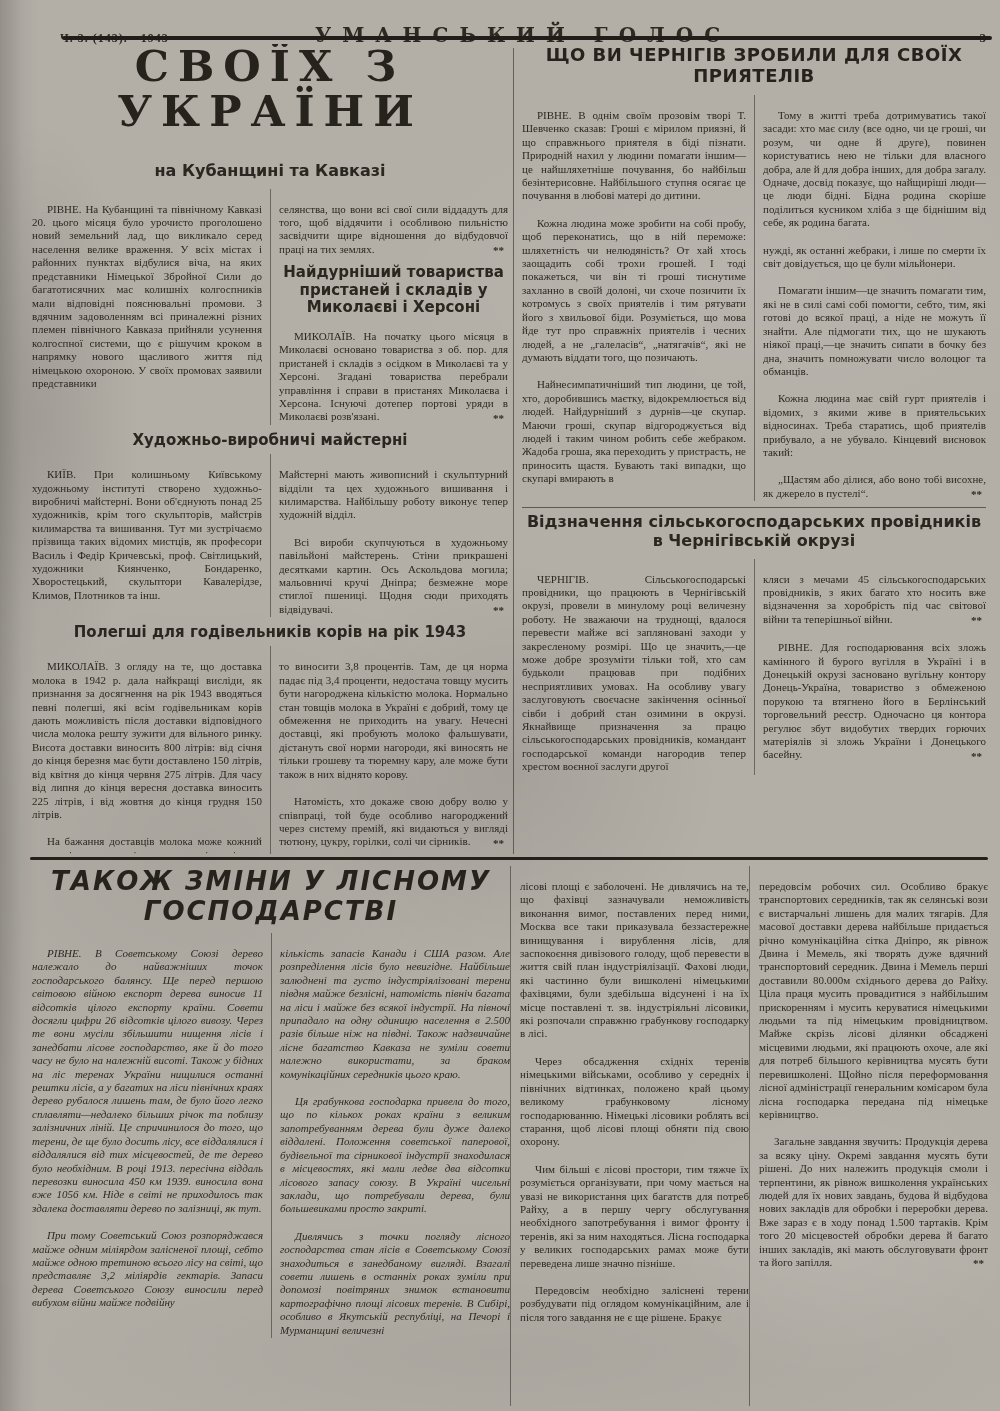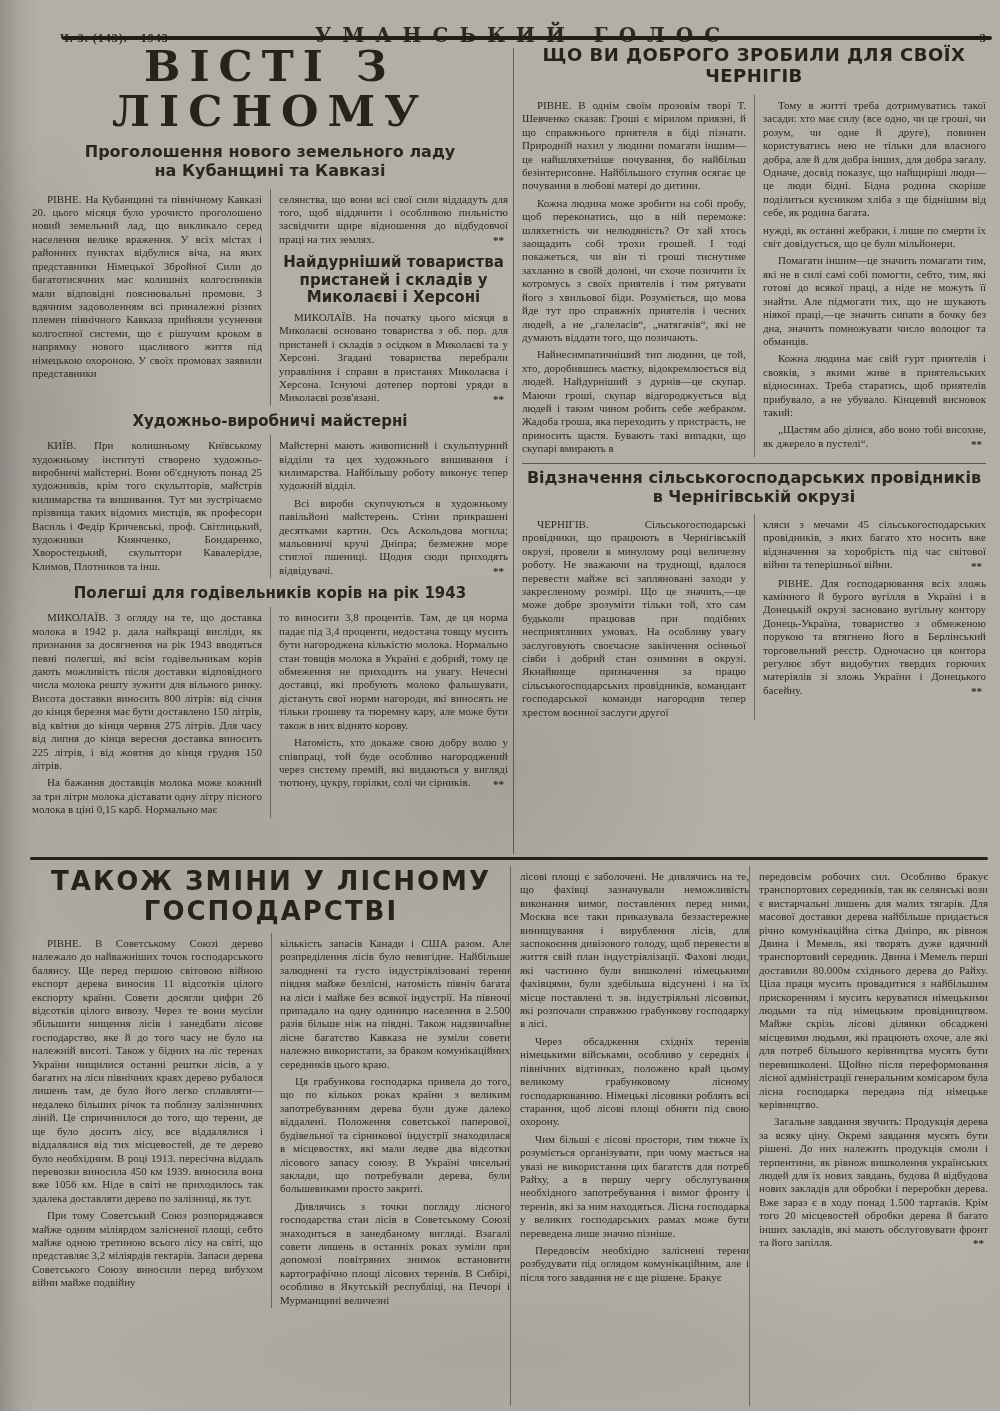--- a/index.html
+++ b/index.html
@@ -24,25 +24,25 @@
   .big-headline{margin:0 0 8px;text-align:center;font-size:43px;font-weight:bold;letter-spacing:9px;line-height:1.05;font-family:"DejaVu Serif",serif;color:#26231d;}
   .subhead,.article-head{font-family:"DejaVu Sans","Liberation Sans",sans-serif;font-weight:bold;text-align:center;color:#2a2720;}
   .subhead{font-size:16px;line-height:1.2;margin:2px 0 8px;}
   .article-head{font-size:15px;line-height:1.15;margin:7px 0 5px;}
   .right-headline{margin:0 0 9px;text-align:center;font-family:"DejaVu Sans","Liberation Sans",sans-serif;font-weight:bold;font-size:18px;letter-spacing:.5px;color:#26231d;}
   .bottom-headline{margin:0 0 7px;text-align:center;font-family:"DejaVu Sans","Liberation Sans",sans-serif;font-weight:bold;font-size:26px;letter-spacing:2px;color:#26231d;}
   .cols{display:flex;}
   .col{width:50%;box-sizing:border-box;padding:0 0 0 8px;}
   .col:first-child{padding-left:0;padding-right:8px;}
   .col+.col{border-left:1px solid rgba(35,31,25,.5);}
-  .body{font-size:11px;line-height:13.4px;text-align:justify;margin:4px 0 1px;text-indent:15px;}
+  .body{font-size:11px;line-height:13.4px;text-align:justify;margin:14px 0 1px;text-indent:15px;}
   .cont{text-indent:0;}
   .endmark{text-align:right;font-size:11px;font-weight:bold;margin:-13px 4px 0 0;line-height:13px;}
   .sec-rule{border:0;border-top:1px solid rgba(35,31,25,.6);margin:6px 0 4px;}
-  .b-left{width:50%;box-sizing:border-box;}
+  .b-left{width:50%;box-sizing:border-box;font-style:italic;}
   .b-col{width:25%;box-sizing:border-box;padding-left:9px;border-left:1px solid rgba(35,31,25,.5);font-family:Liberation Serif, serif;}
   .stain{position:absolute;pointer-events:none;}
   .s1{left:300px;top:560px;width:420px;height:420px;background:radial-gradient(closest-side,rgba(0,0,0,.08),rgba(0,0,0,0));}
   .s2{left:-60px;top:120px;width:200px;height:600px;background:radial-gradient(closest-side,rgba(0,0,0,.10),rgba(0,0,0,0));}
   .s3{left:640px;top:1080px;width:380px;height:300px;background:radial-gradient(closest-side,rgba(255,255,255,.08),rgba(0,0,0,0));}
 </style>
 </head>
 <body>
 
 <div class="page">
@@ -53,23 +53,23 @@
   <header class="masthead-row">
     <span class="issue">Ч. 3. (143).—1943</span>
     <h1 class="masthead">УМАНСЬКИЙ ГОЛОС</h1>
     <span class="pagenum">3</span>
   </header>
   <div class="rule-top"></div>
   <div class="v-divider"></div>
   <div class="rule-mid"></div>
 
   <section class="top-left">
-    <h2 class="big-headline">ВІСТІ З ЛІСНОМУ</h2>
+    <h2 class="big-headline">СВОЇХ З УКРАЇНИ</h2>
     <h3 class="subhead">
-      <span>Проголошення нового земельного ладу</span><br>
+      <br>
       <span>на Кубанщині та Кавказі</span>
     </h3>
     <div class="cols">
       <div class="col">
         <p class="body">РІВНЕ. На Кубанщині та північному Кавказі 20. цього місяця було урочисто проголошено новий земельний лад, що викликало серед населення велике враження. У всіх містах і районних пунктах відбулися віча, на яких представники Німецької Збройної Сили до багатотисячних мас колишніх колгоспників мали відповідні пояснювальні промови. З вдячним задоволенням всі приналежні різних племен північного Кавказа прийняли усунення колгоспної системи, що є рішучим кроком в напрямку нового щасливого життя під німецькою охороною. У своїх промовах заявили представники</p>
       </div>
       <div class="col">
         <p class="body cont">селянства, що вони всі свої сили віддадуть для того, щоб віддячити і особливою пильністю засвідчити щире відношення до відбудовчої праці на тих землях.</p>
         <div class="endmark">**</div>
         <h4 class="article-head">Найдурніший товариства пристаней і складів у Миколаєві і Херсоні</h4>
@@ -96,32 +96,32 @@
       </div>
       <div class="col">
         <p class="body cont">то виносити 3,8 процентів. Там, де ця норма падає під 3,4 проценти, недостача товщу мусить бути нагороджена кількістю молока. Нормально стан товщів молока в Україні є добрий, тому це обмеження не приходить на увагу. Нечесні доставці, які пробують молоко фальшувати, дістануть свої норми нагороди, які виносять не тільки грошеву та тюремну кару, але може бути також в них віднято корову.</p>
         <p class="body">Натомість, хто докаже свою добру волю у співпраці, той буде особливо нагороджений через систему премій, які видаються у вигляді тютюну, цукру, горілки, солі чи сірників.</p>
         <div class="endmark">**</div>
       </div>
     </div>
   </section>
 
   <section class="top-right">
-    <h2 class="right-headline">ЩО ВИ ДОБРОГО ЗРОБИЛИ ДЛЯ СВОЇХ ЧЕРНІГІВ</h2>
+    <h2 class="right-headline">ЩО ВИ ЧЕРНІГІВ ЗРОБИЛИ ДЛЯ СВОЇХ ПРИЯТЕЛІВ</h2>
     <div class="cols">
       <div class="col">
         <p class="body">РІВНЕ. В однім своїм прозовім творі Т. Шевченко сказав: Гроші є мірилом приязні, й що справжнього приятеля в біді пізнати. Природній нахил у людини помагати іншим—це найшляхетніше почування, бо найбільш безінтерисовне. Найбільшого ступня осягає це почування в любові матері до дитини.</p>
         <p class="body">Кожна людина може зробити на собі пробу, щоб переконатись, що в ній переможе: шляхетність чи нелюдяність? От хай хтось заощадить собі трохи грошей. І тоді покажеться, чи він ті гроші тиснутиме захланно в своїй долоні, чи схоче позичити їх котромусь з своїх приятелів і тим рятувати його з хвильової біди. Розуміється, що мова йде тут про справжніх приятелів і чесних людей, а не „галеласів“, „натягачів“, які не думають віддати того, що позичають.</p>
         <p class="body">Найнесимпатичніший тип людини, це той, хто, доробившись маєтку, відокремлюється від людей. Найдурніший з дурнів—це скупар. Маючи гроші, скупар відгороджується від людей і таким чином робить себе жебраком. Жадоба гроша, яка переходить у пристрасть, не приносить щастя. Бувають такі випадки, що скупарі вмирають в</p>
       </div>
       <div class="col">
         <p class="body">Тому в житті треба дотримуватись такої засади: хто має силу (все одно, чи це гроші, чи розум, чи одне й друге), повинен користуватись нею не тільки для власного добра, але й для добра інших, для добра загалу. Одначе, досвід показує, що найщиріші люди—це люди бідні. Бідна родина скоріше поділиться кусником хліба з ще біднішим від себе, як родина багата.</p>
         <p class="body cont">нужді, як останні жебраки, і лише по смерти їх світ довідується, що це були мільйонери.</p>
         <p class="body">Помагати іншим—це значить помагати тим, які не в силі самі собі помогти, себто, тим, які готові до всякої праці, а ніде не можуть її знайти. Але підмогати тих, що не шукають ніякої праці,—це значить сипати в бочку без дна, значить помножувати число волоцюг та обманців.</p>
-        <p class="body">Кожна людина має свій гурт приятелів і свояків, з якими живе в приятельських відносинах. Треба старатись, щоб приятелів прибувало, а не убувало. Кінцевий висновок такий:</p>
+        <p class="body">Кожна людина має свій гурт приятелів і відомих, з якими живе в приятельських відносинах. Треба старатись, щоб приятелів прибувало, а не убувало. Кінцевий висновок такий:</p>
         <p class="body">„Щастям або ділися, або воно тобі висохне, як джерело в пустелі“.</p>
         <div class="endmark">**</div>
       </div>
     </div>
     <hr class="sec-rule">
     <h3 class="subhead">
       <span>Відзначення сільськогосподарських провідників</span><br>
       <span>в Чернігівській окрузі</span>
     </h3>
     <div class="cols">

